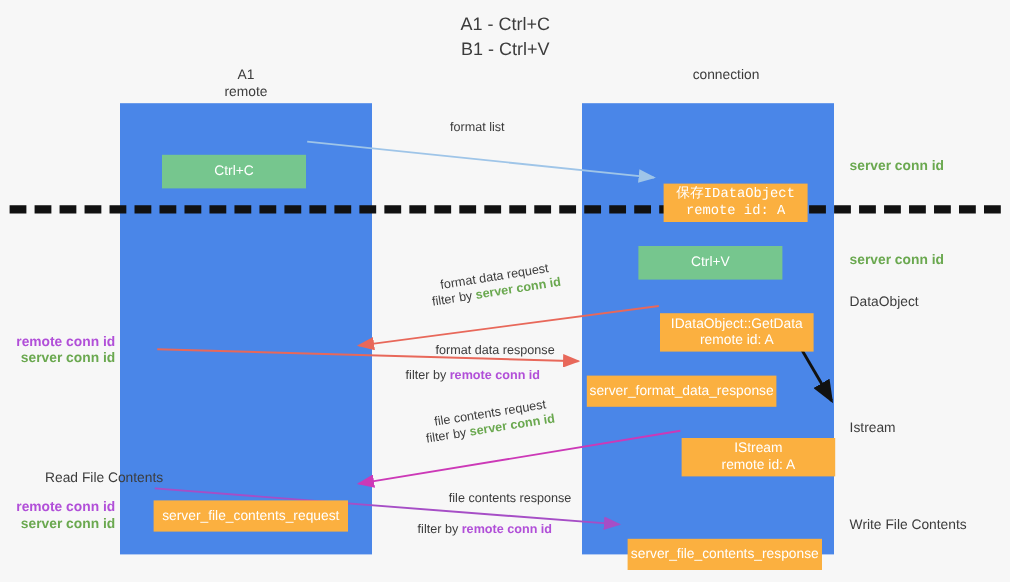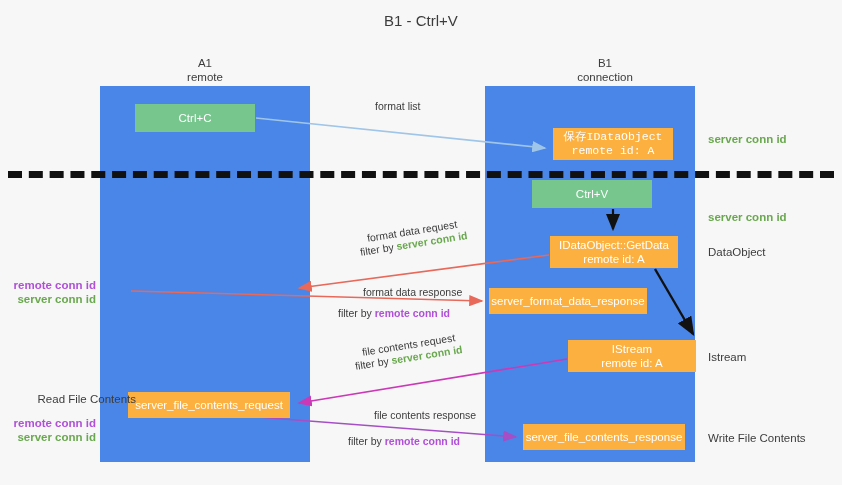--- a/index.html
+++ b/index.html
@@ -38,20 +38,21 @@
     border-top:7px dashed #111;
   }
 
   
   .node{
     box-sizing:border-box;
     display:flex;flex-direction:column;
     align-items:center;justify-content:center;
     color:#ffffff;font-size:11.5px;line-height:14px;
     text-align:center;
+    margin-top:25px;
   }
   .node.green{background:#76c68e;}
   .node.orange{background:#fbb040;}
   .node .ln{display:block;white-space:nowrap;}
 
   #n-ctrlc{left:135px;top:104px;width:120px;height:28px;}
   #n-dataobj{left:553px;top:128px;width:120px;height:32px;font-family:Liberation Mono, monospace;}
   #n-ctrlv{left:532px;top:180px;width:120px;height:28px;}
   #n-getdata{left:550px;top:236px;width:128px;height:32px;}
   #n-fmt-req{left:130px;top:277px;width:160px;height:26px;}
@@ -93,29 +94,29 @@
   #et-fcresp2{left:348px;top:434px;}
 
   svg#edges{position:absolute;left:0;top:0;width:842px;height:485px;overflow:visible;}
 </style>
 </head>
 <body>
 
 <div id="stage">
 
   <div id="title" class="abs">
+    <div>A1 - Ctrl+C</div>
     <div>B1 - Ctrl+V</div>
   </div>
 
   <div id="head-a1" class="abs col-head">
     <div>A1</div>
     <div>remote</div>
   </div>
   <div id="head-b1" class="abs col-head">
-    <div>B1</div>
     <div>connection</div>
   </div>
 
   <div id="lane-a1" class="abs lane"></div>
   <div id="lane-b1" class="abs lane"></div>
 
   <svg id="edges">
     <defs>
       <marker id="ah-blue" markerWidth="9" markerHeight="7" refX="8" refY="3.5" orient="auto">
         <path d="M0,0 L9,3.5 L0,7 z" fill="#9fc5e8"></path>

